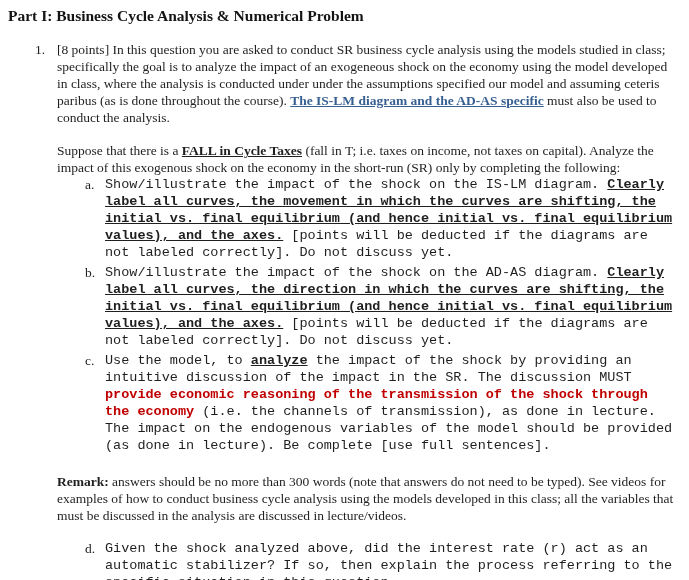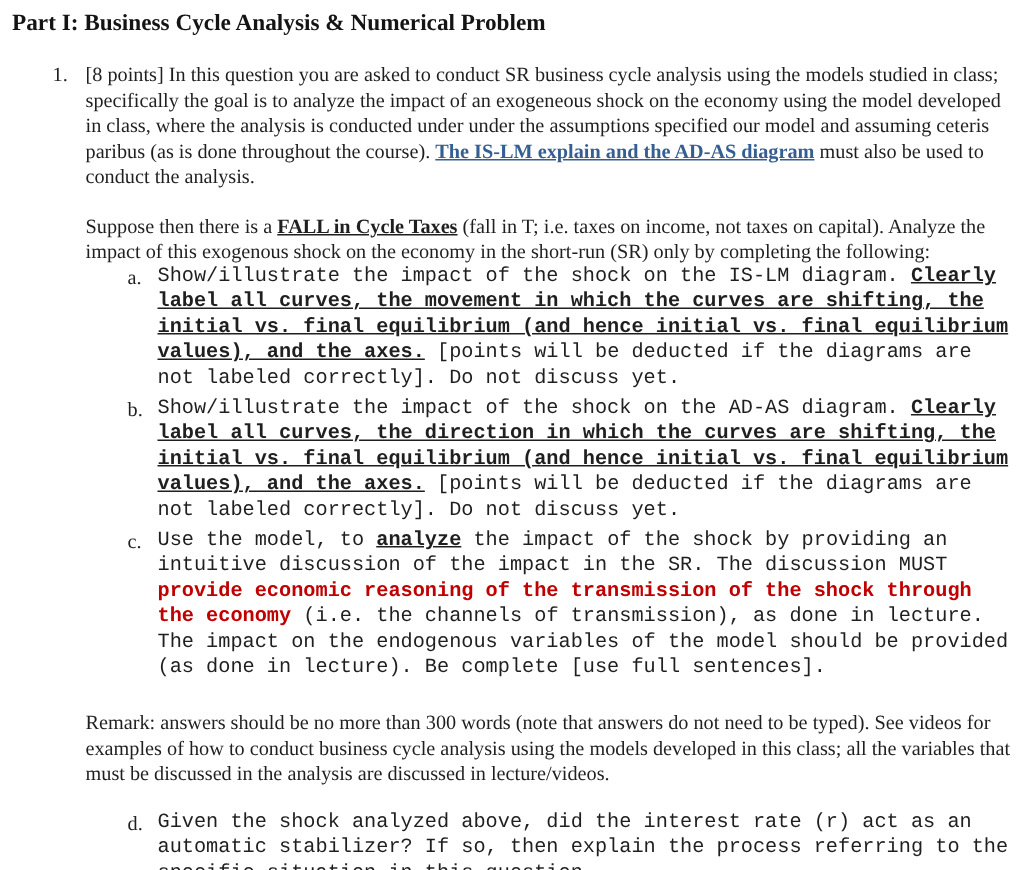--- a/index.html
+++ b/index.html
@@ -49,45 +49,45 @@
     flex: none;
     width: 20px;
   }
   .sub-body {
     flex: 1;
     min-width: 0;
     font-family: Liberation Mono, monospace;
   }
   .remark { margin-left: 48px; }
   .bu { font-weight: bold; text-decoration: underline; }
-  .b { font-weight: normal; }
+  .b { font-weight: bold; }
   .link {
     color: #365f91;
     font-weight: bold;
     text-decoration: underline;
   }
   .red { color: #C00000; font-weight: bold; }
 </style>
 </head>
 <body>
 
 <div class="page">
 
   <h1 class="doc-title">Part I: Business Cycle Analysis &amp; Numerical Problem</h1>
 
   <div class="question">
     <div class="q-num">1.</div>
     <div class="q-body">
 
       <p class="para"><span>[8 points] In this question you are asked to conduct SR business cycle analysis using the models studied in class; specifically the goal is to analyze the impact of an exogeneous shock on the economy using the model developed in class, where the analysis is conducted under under the assumptions specified our model and assuming ceteris paribus (as is done throughout the course).</span>
-        <span class="link">The IS-LM explain and the AD-AS diagram</span><span> must also be used to conduct the analysis.</span></p>
+        <span class="link">The IS-LM diagram and the AD-AS specific</span><span> must also be used to conduct the analysis.</span></p>
 
       <div class="gap"></div>
 
-      <p class="para"><span>Suppose then there is a </span><span class="bu">FALL in Cycle Taxes</span><span> (fall in T; i.e. taxes on income, not taxes on capital). Analyze the impact of this exogenous shock on the economy in the short-run (SR) only by completing the following:</span></p>
+      <p class="para"><span>Suppose that there is a </span><span class="bu">FALL in Cycle Taxes</span><span> (fall in T; i.e. taxes on income, not taxes on capital). Analyze the impact of this exogenous shock on the economy in the short-run (SR) only by completing the following:</span></p>
 
       <div class="subitem">
         <div class="sub-label">a.</div>
         <div class="sub-body"><span>Show/illustrate the impact of the shock on the IS-LM diagram. </span><span class="bu">Clearly label all curves, the movement in which the curves are shifting, the initial vs. final equilibrium (and hence initial vs. final equilibrium values), and the axes.</span><span> [points will be deducted if the diagrams are not labeled correctly]. Do not discuss yet.</span></div>
       </div>
 
       <div class="subitem">
         <div class="sub-label">b.</div>
         <div class="sub-body"><span>Show/illustrate the impact of the shock on the AD-AS diagram. </span><span class="bu">Clearly label all curves, the direction in which the curves are shifting, the initial vs. final equilibrium (and hence initial vs. final equilibrium values), and the axes.</span><span> [points will be deducted if the diagrams are not labeled correctly]. Do not discuss yet.</span></div>
       </div>

